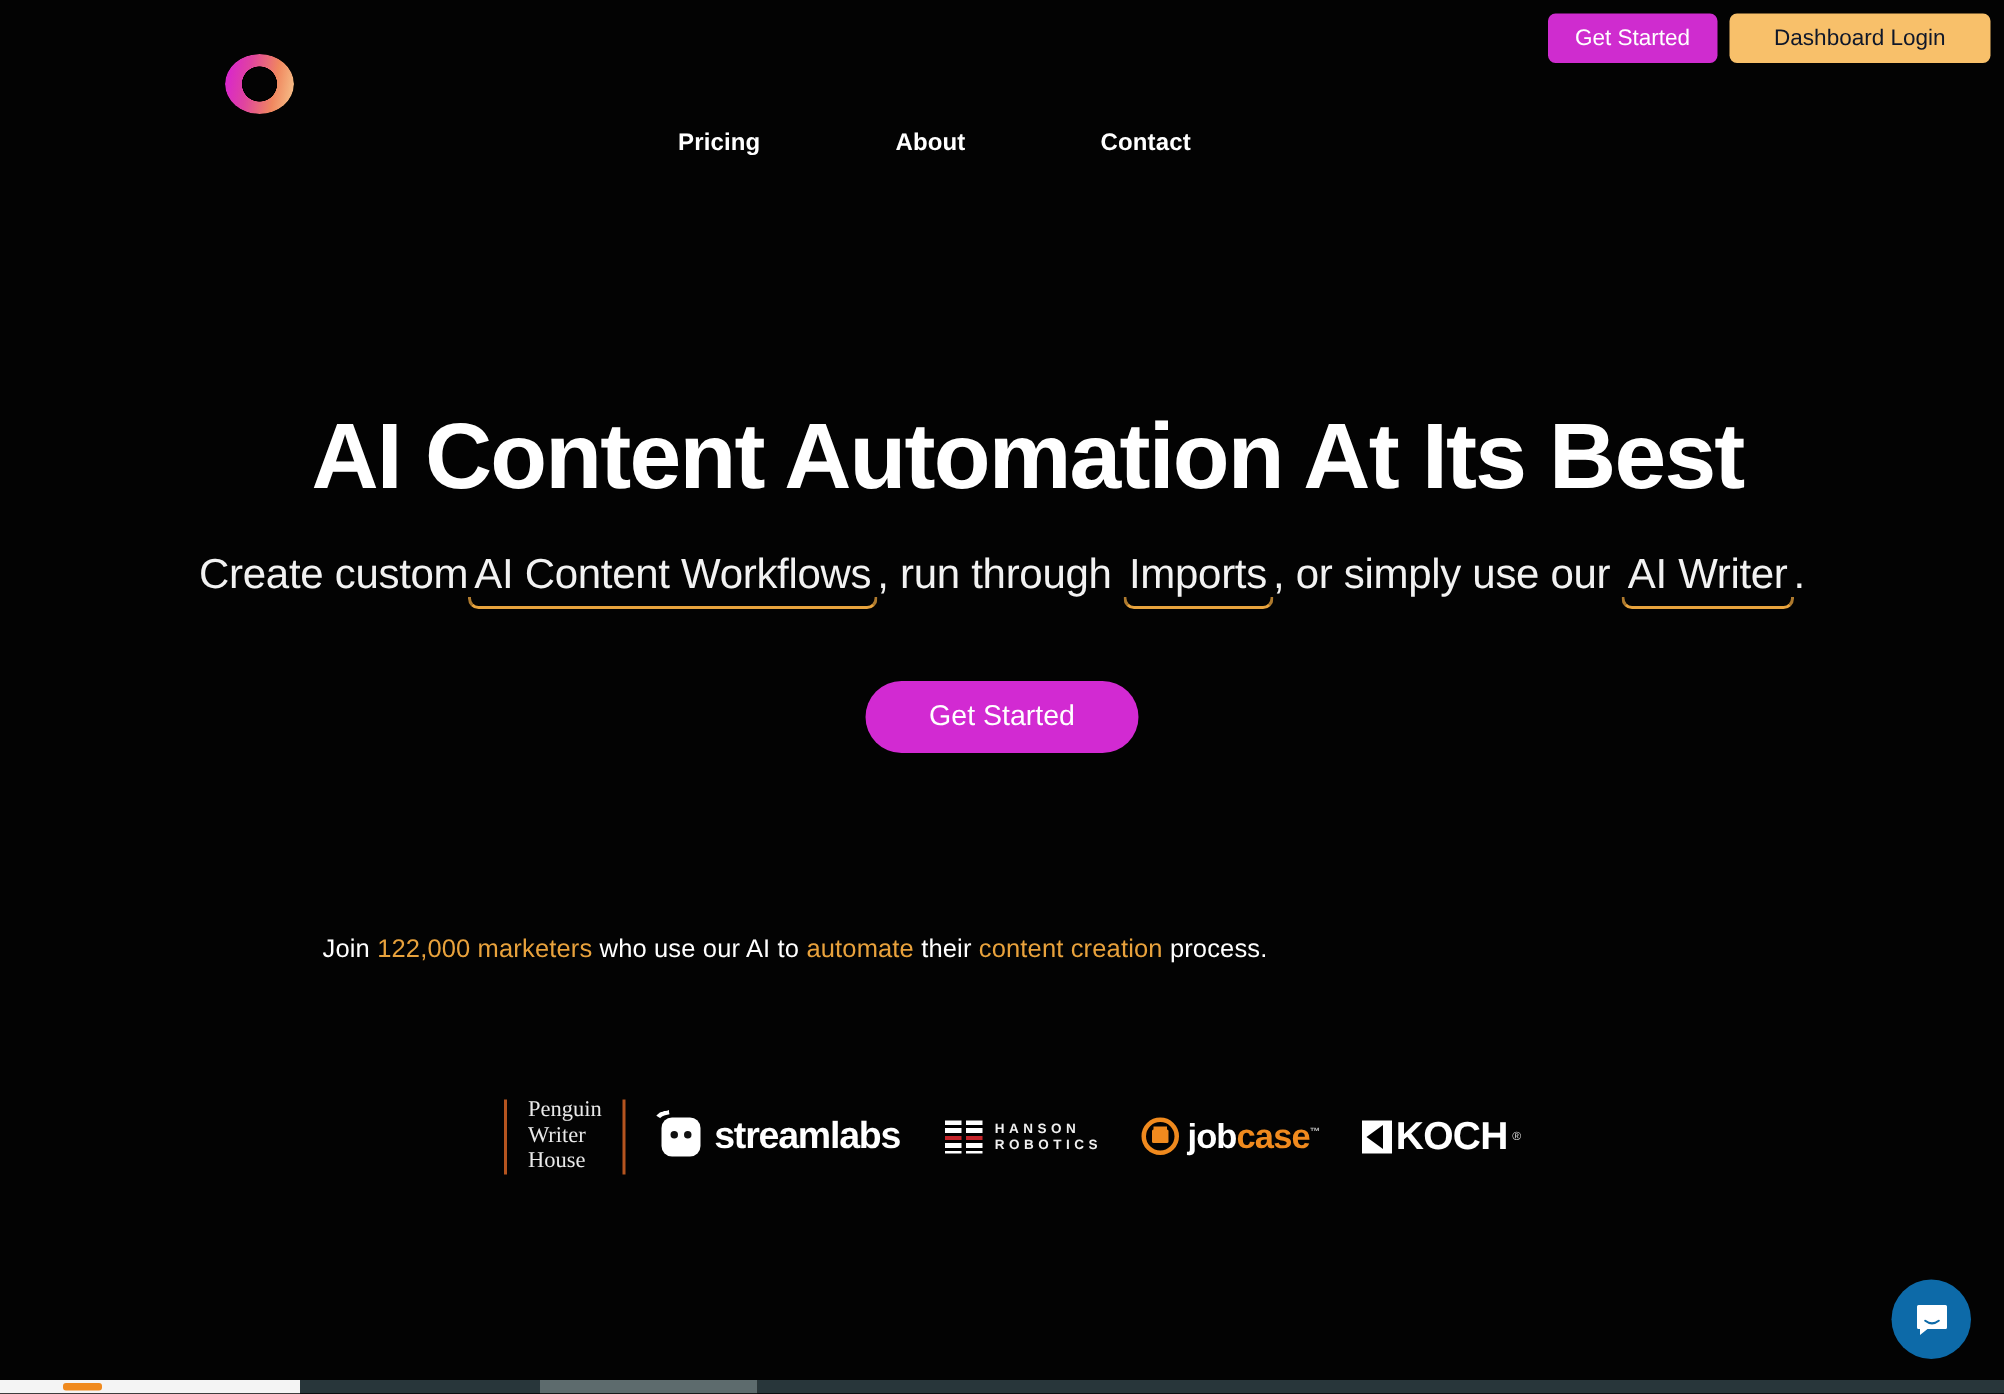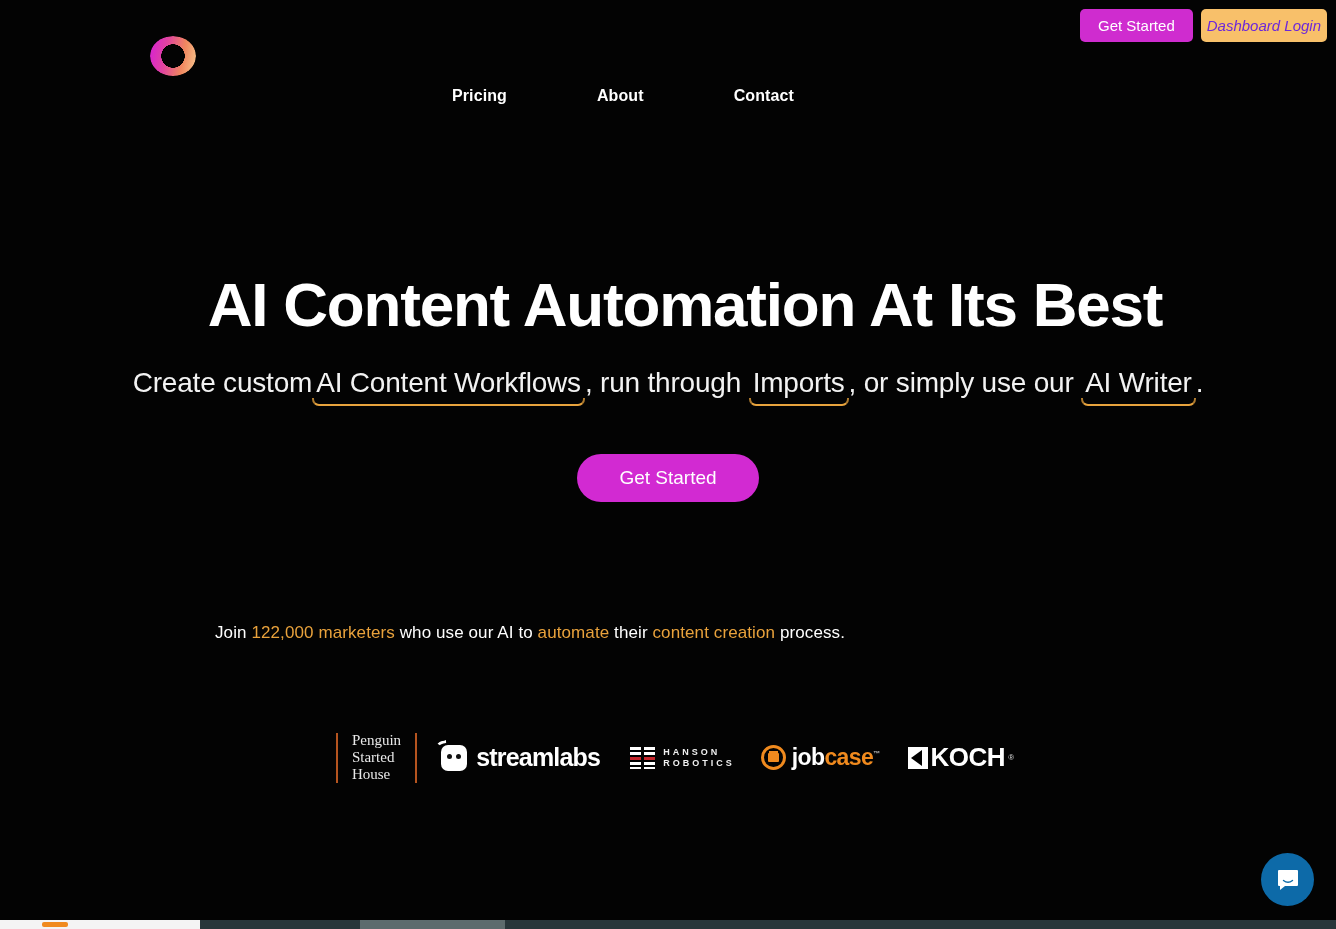--- a/index.html
+++ b/index.html
@@ -48,24 +48,23 @@
   .header-actions {
     position:absolute; right:9px; top:9px;
     display:flex; align-items:center; gap:8px;
   }
   .btn-get-started-top {
     background:#cf2ccf; color:#ffffff; font-size:15px;
     padding:8px 18px; border:none; border-radius:5px; cursor:pointer;
     font-family:"Liberation Sans", sans-serif;
   }
   .btn-dashboard {
-    background:#f8c06a; color:#6d28d9; font-size:15px;
-    padding:8px 6px; border:none; border-radius:5px; cursor:pointer;
+    background:#f8c06a; color:#0f172a; font-size:15px;
+    padding:8px 30px; border:none; border-radius:5px; cursor:pointer;
     font-family:"Liberation Sans", sans-serif;
-    font-style:italic;
   }
 
   
   .hero { position:absolute; top:0; left:0; width:1336px; }
   .hero-title {
     position:absolute; top:272px; left:0; width:1336px;
     text-align:center; color:#ffffff;
     font-size:62px; font-weight:700; letter-spacing:-1.2px;
     line-height:1.05;
     padding-left:34px;
@@ -243,21 +242,21 @@
       <span>Join </span><span class="hl">122,000 marketers</span><span> who use our AI to </span><span class="hl">automate</span><span> their </span><span class="hl">content creation</span><span> process.</span>
     </div>
   </div>
 
   <div class="logos">
 
     <div class="divider"></div>
 
     <div class="prh">
       <div>Penguin</div>
-      <div>Started</div>
+      <div>Writer</div>
       <div>House</div>
     </div>
 
     <div class="divider"></div>
 
     <div class="streamlabs">
       <div class="sl-mark">
         <div class="sl-tail"></div>
       </div>
       <span class="sl-text">streamlabs</span>

